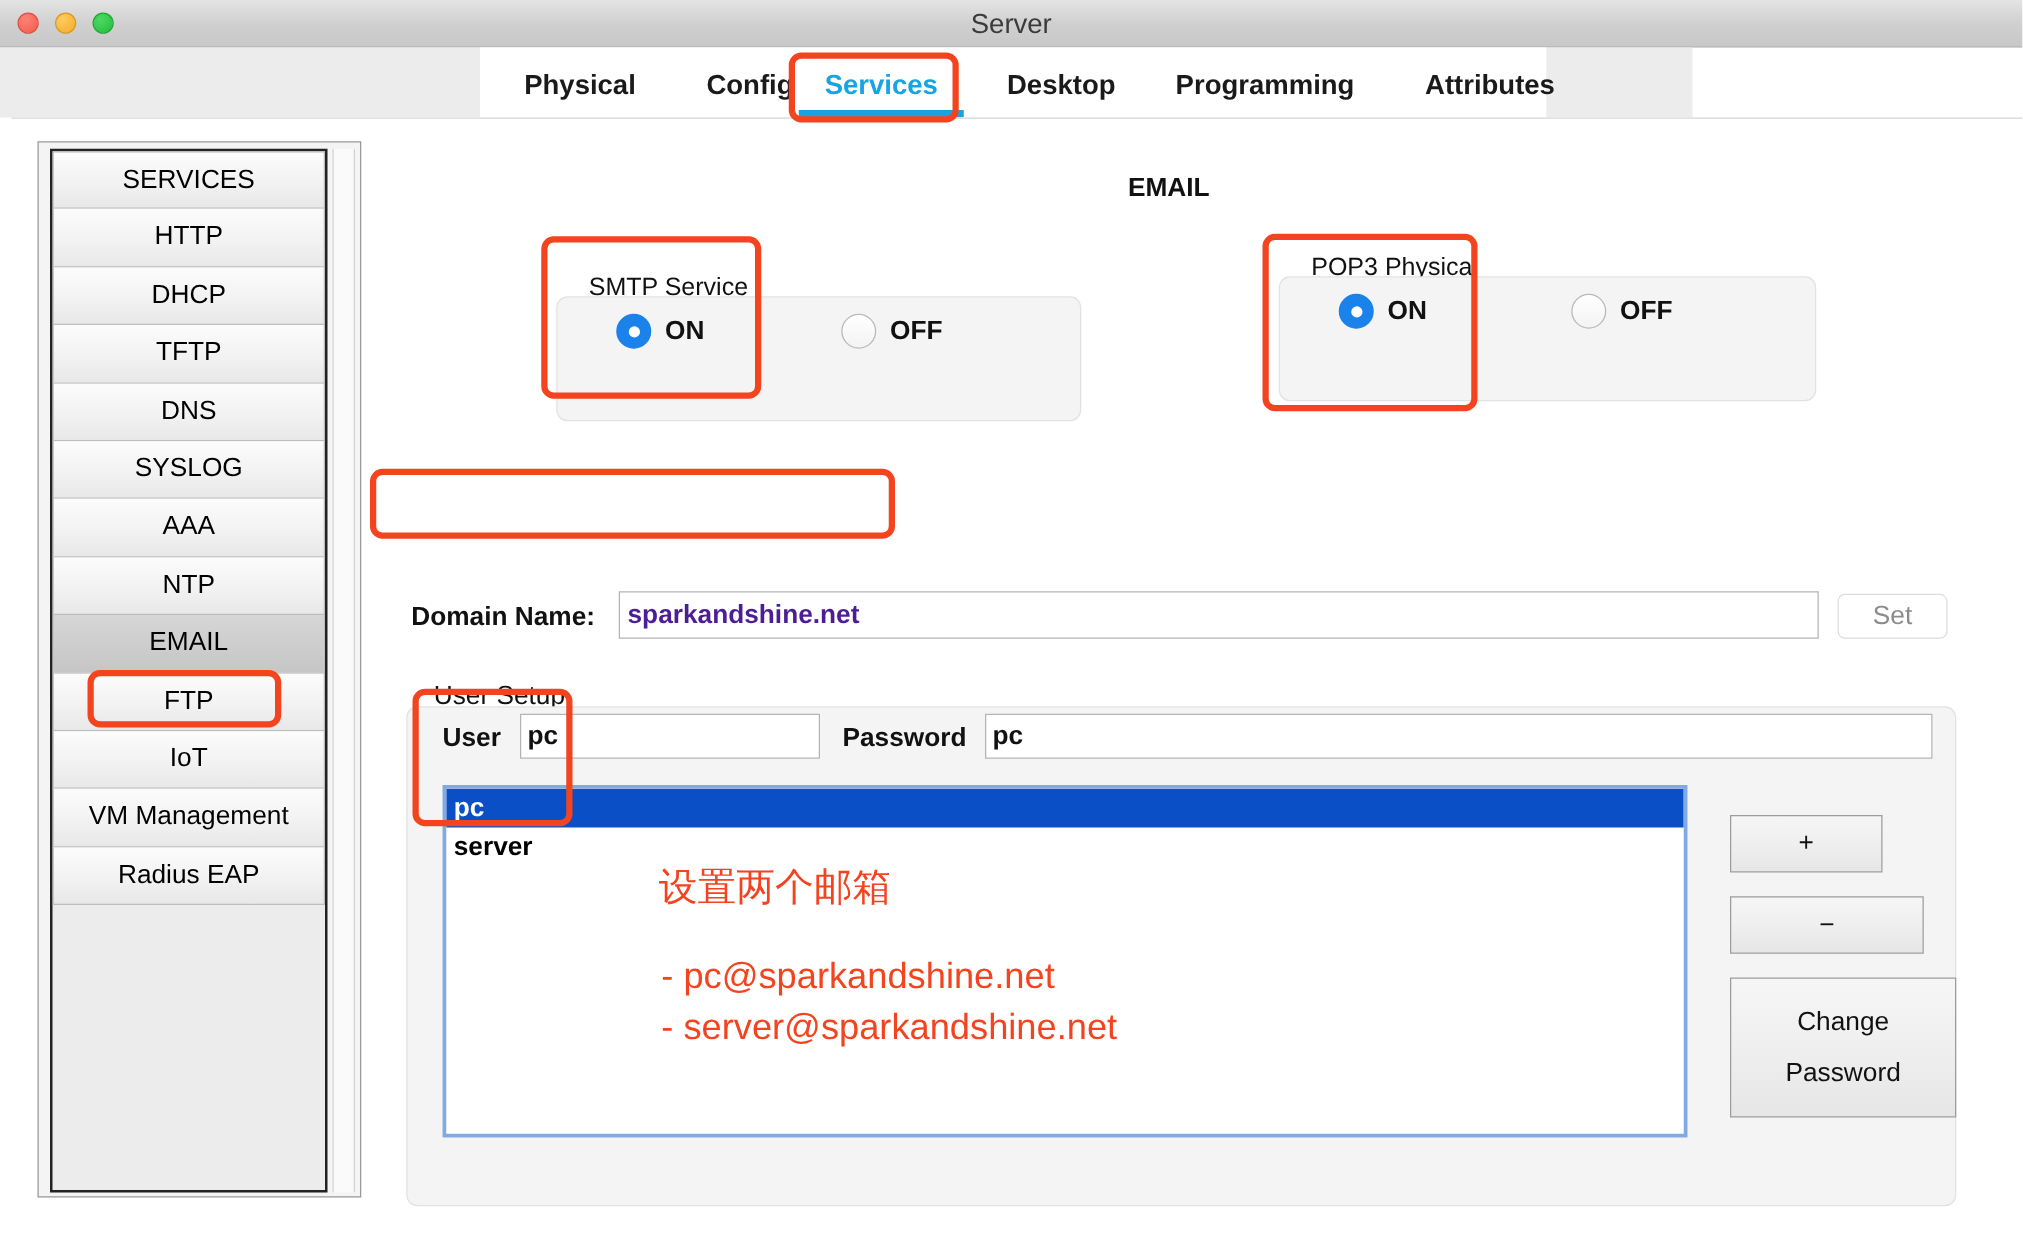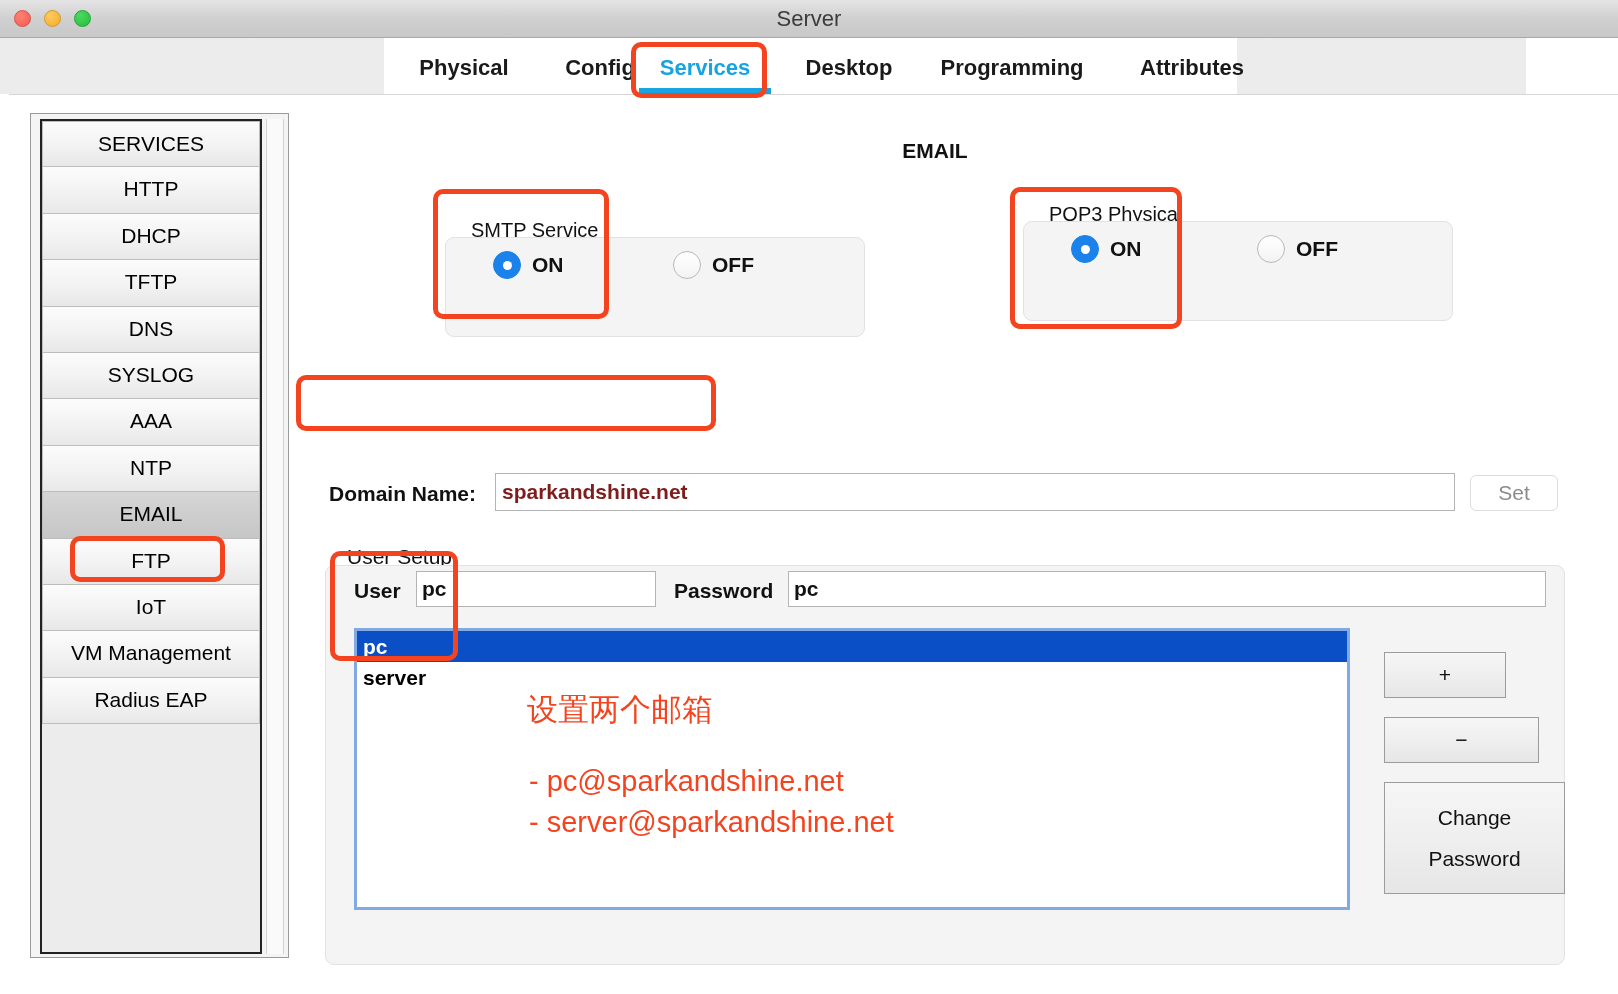--- a/index.html
+++ b/index.html
@@ -43,21 +43,21 @@
     line-height: 38px;
     text-align: center;
     font-size: 22px;
     color: #3b3b3b;
   }
 
   
   .tabstrip {
     position: absolute;
     left: 0; top: 38px;
-    width: 1526px; height: 56px;
+    width: 1354px; height: 56px;
     background: #ececec;
     padding-left: 34px;
   }
   .tabs-panel {
     position: absolute;
     left: 384px; top: 0;
     width: 853px; height: 56px;
     background: #ffffff;
   }
   .tab {
@@ -214,21 +214,21 @@
     color: #111;
   }
   .domain-input {
     position: absolute;
     left: 190px; top: 360px;
     width: 960px; height: 38px;
     border: 1px solid #b4b4b4;
     background: #ffffff;
     font-size: 21px;
     font-weight: bold;
-    color: #7f1d1d;
+    color: #4c1d95;
     padding: 0 6px;
     font-family: "Liberation Sans", sans-serif;
     outline: none;
   }
   .set-btn {
     position: absolute;
     left: 1165px; top: 362px;
     width: 88px; height: 36px;
     border: 1px solid #dcdcdc;
     border-radius: 6px;

